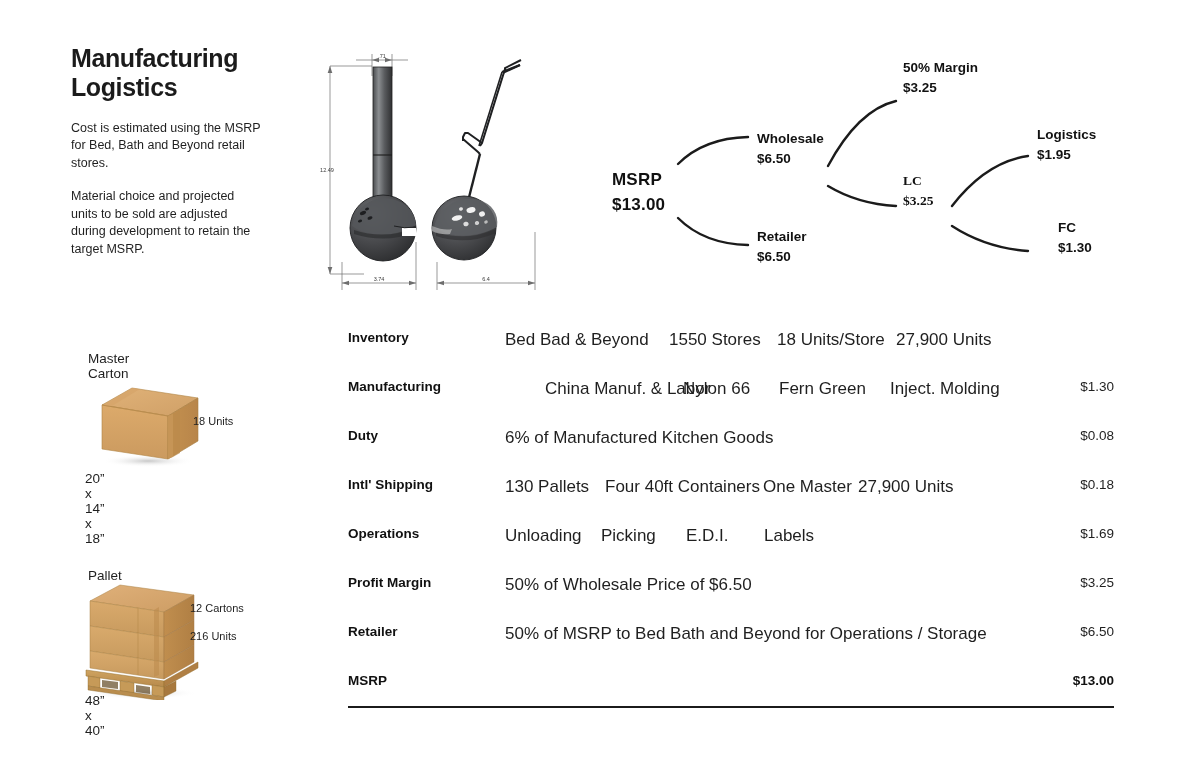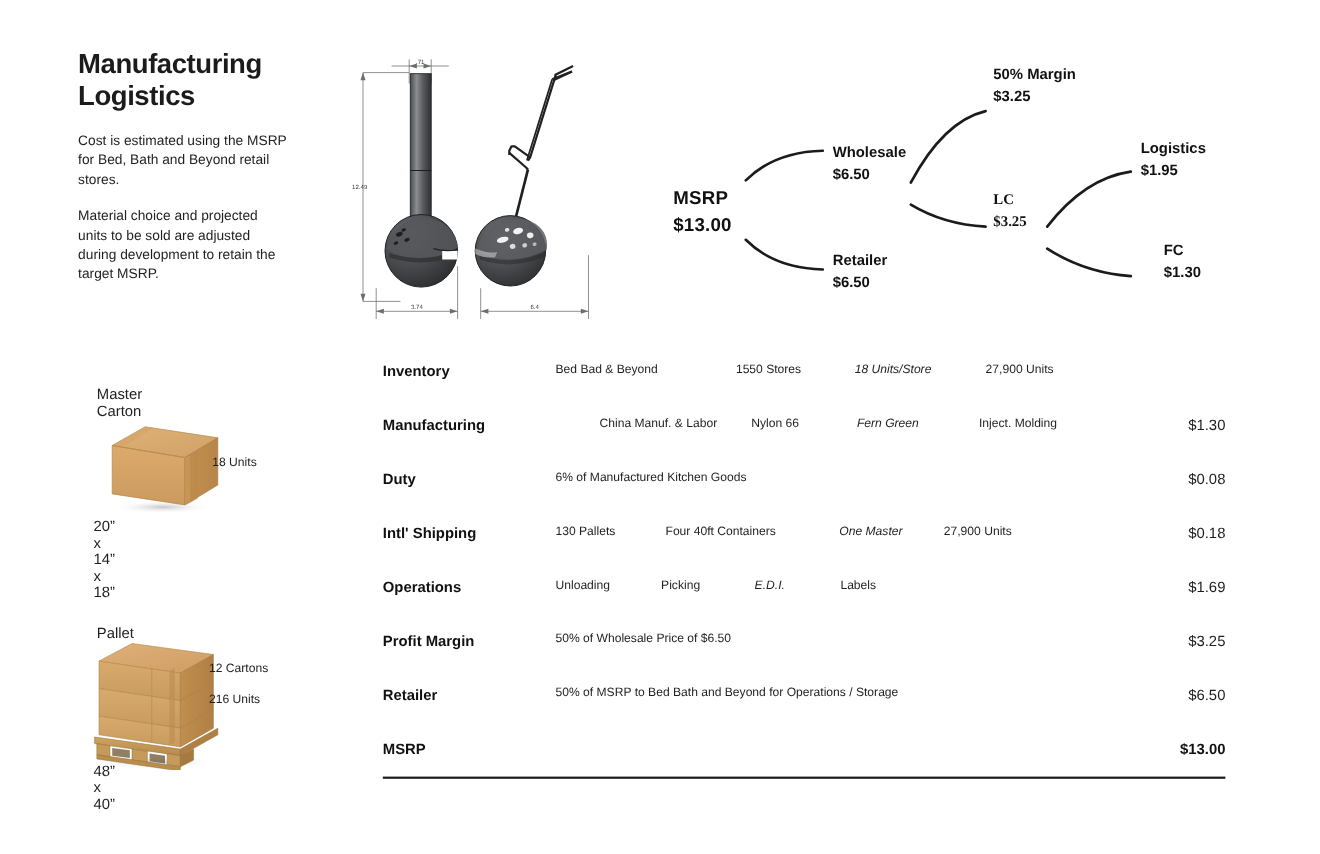--- a/index.html
+++ b/index.html
@@ -150,27 +150,27 @@
   .cost-row .cells {
     position: absolute;
     left: 157px;
     top: 0;
     right: 0;
     height: 20px;
   }
   .cost-row .cell {
     position: absolute;
     top: 0;
-    font-size: 11px;
+    font-size: 17px;
     color: #1f1f1f;
     white-space: nowrap;
   }
   .cost-row .cell.c0 { left: 0px; }
   .cost-row .cell.c1 { left: 100px; }
-  .cost-row .cell.c2 { left: 186px; font-style: italic; }
+  .cost-row .cell.c2 { left: 186px; }
   .cost-row .cell.c3 { left: 264px; }
   .cost-row .rprice {
     position: absolute;
     right: 0;
     top: 0;
     font-size: 13.5px;
     color: #1f1f1f;
     white-space: nowrap;
   }
   

